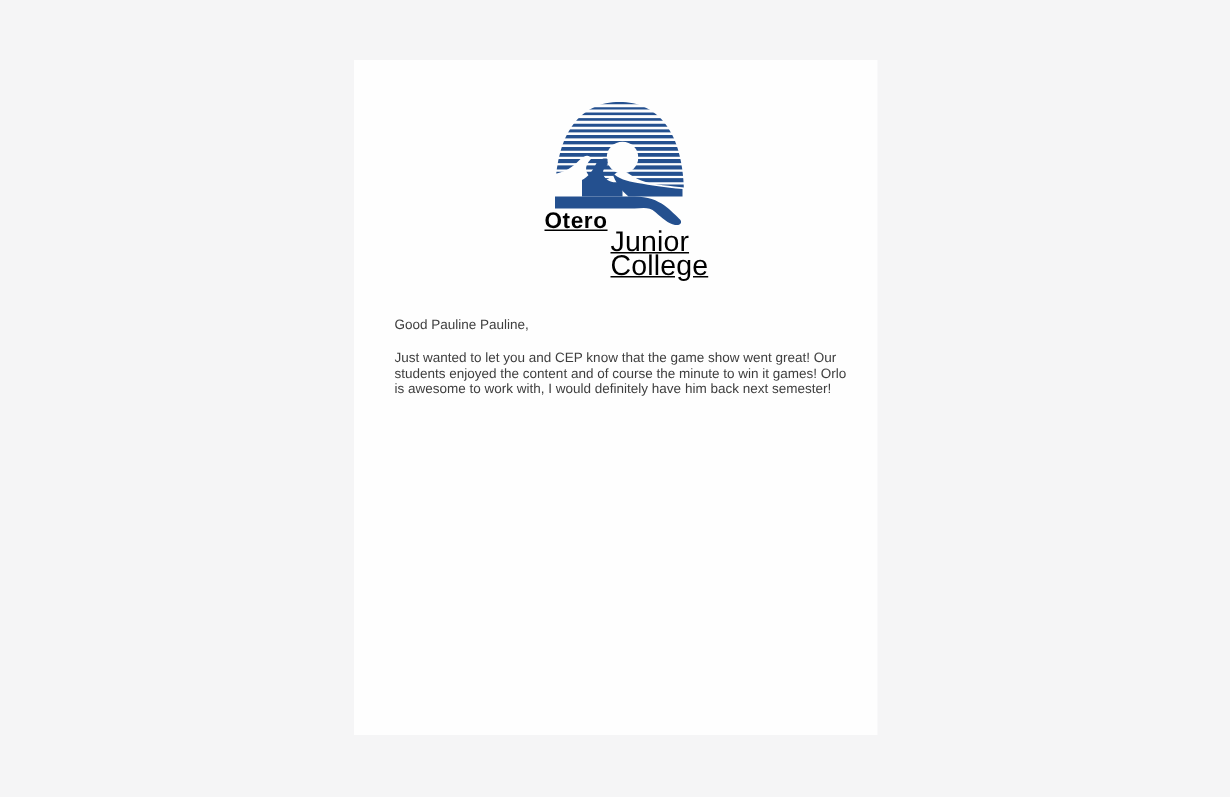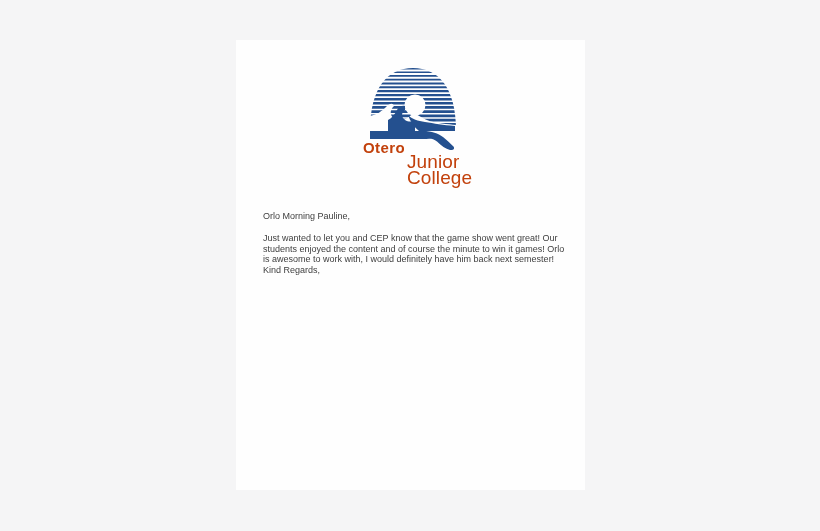--- a/index.html
+++ b/index.html
@@ -27,21 +27,22 @@
   .logo {
     position: absolute;
     left: 127px;
     top: 20px;
     width: 102px;
   }
   .logo svg { display: block; }
   .logo-text {
     margin-top: -15px;
     position: relative;
-    color: #c2410c;
+    color: #000000;
+    text-decoration: underline;
   }
   .logo-line1 {
     font-size: 15px;
     font-weight: 700;
     letter-spacing: 0.4px;
     line-height: 13px;
   }
   .logo-line2 {
     font-size: 19px;
     font-weight: 400;
@@ -115,19 +116,18 @@
                  C168,160 176,168 181,173 C184,177 181,181 174,180
                  C165,178 157,171 148,163 C139,155 130,158 120,158 Z"></path>
       </svg>
       <div class="logo-text">
         <div class="logo-line1">Otero</div>
         <div class="logo-line2">Junior College</div>
       </div>
     </div>
 
     <div class="letter">
-      <p class="greeting">Orlo Morning Pauline,</p>
+      <p class="greeting">Good Pauline Pauline,</p>
       <p class="para1">Just wanted to let you and CEP know that the game show went great! Our students enjoyed the content and of course the minute to win it games! Orlo is awesome to work with, I would definitely have him back next semester!</p>
-      <p class="closing">Kind Regards,</p>
     </div>
 
   </div>
 </div>
 
 </body></html>

